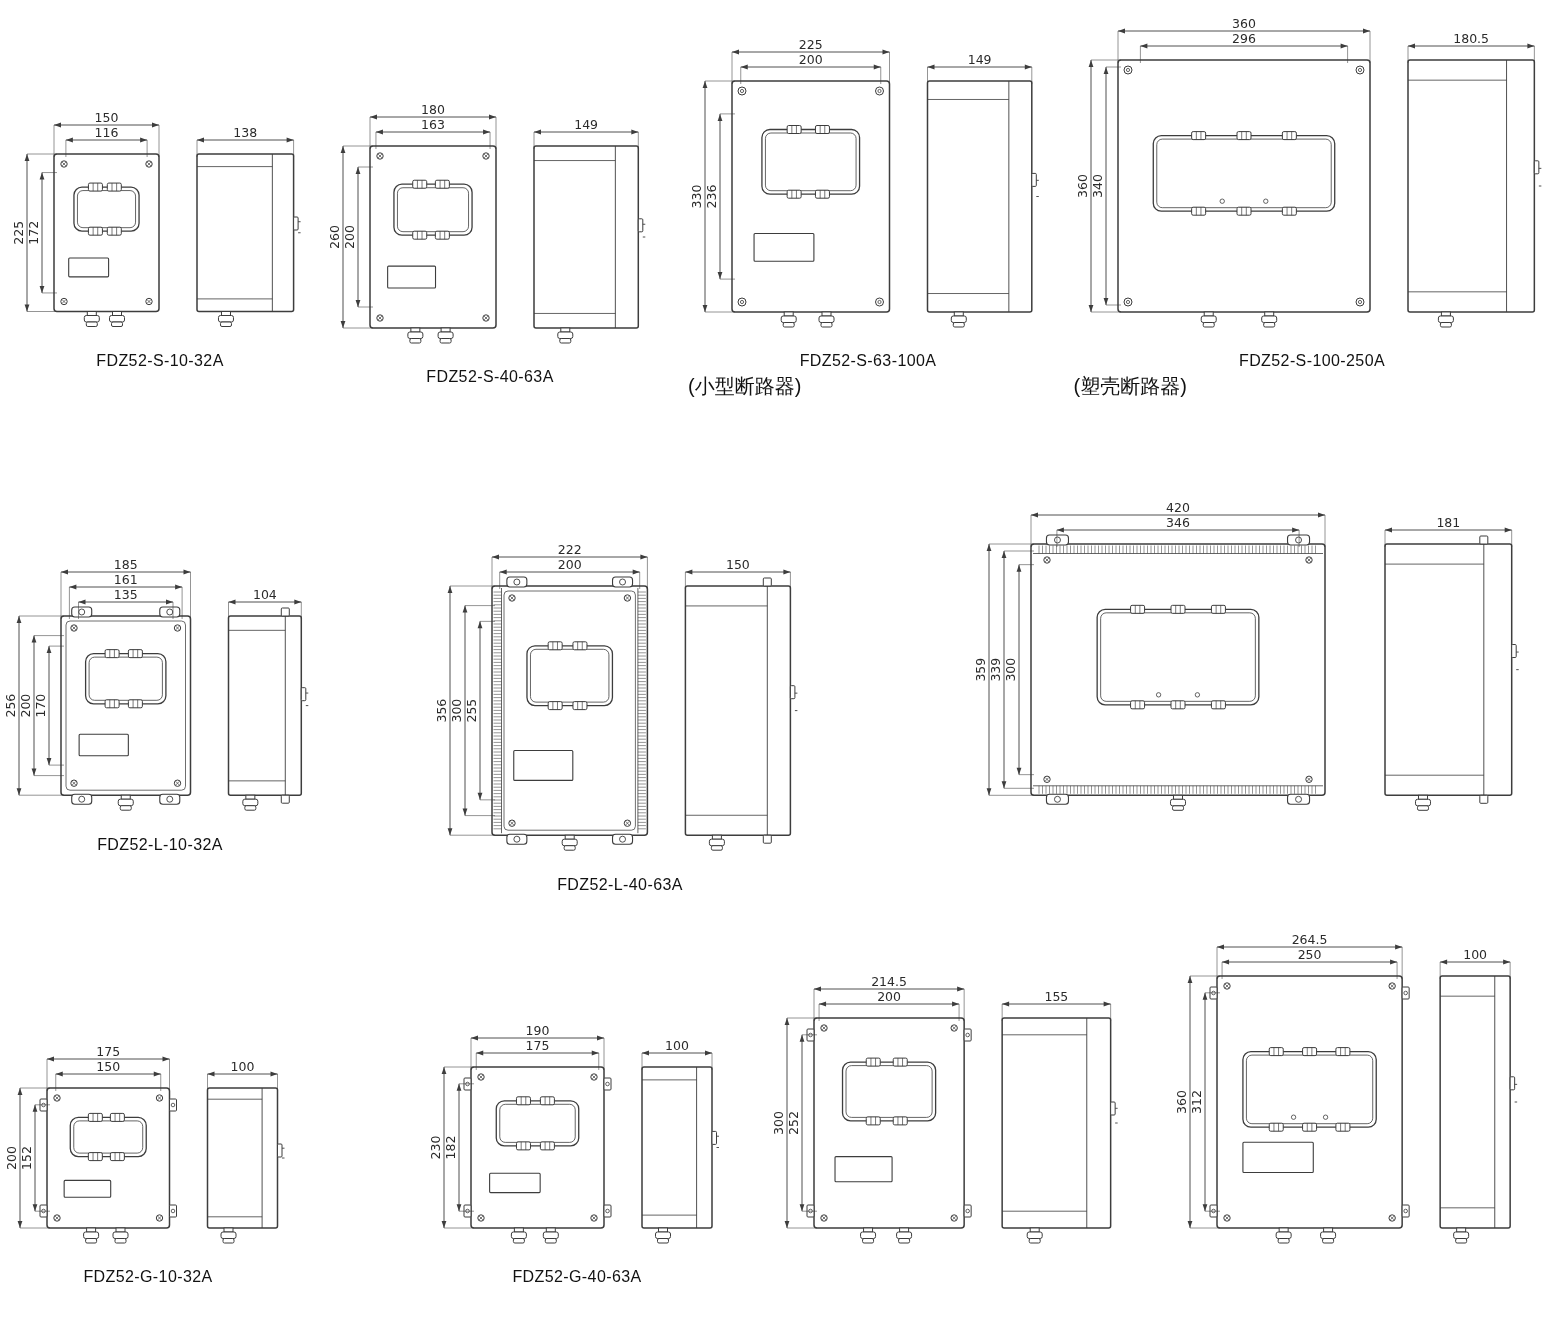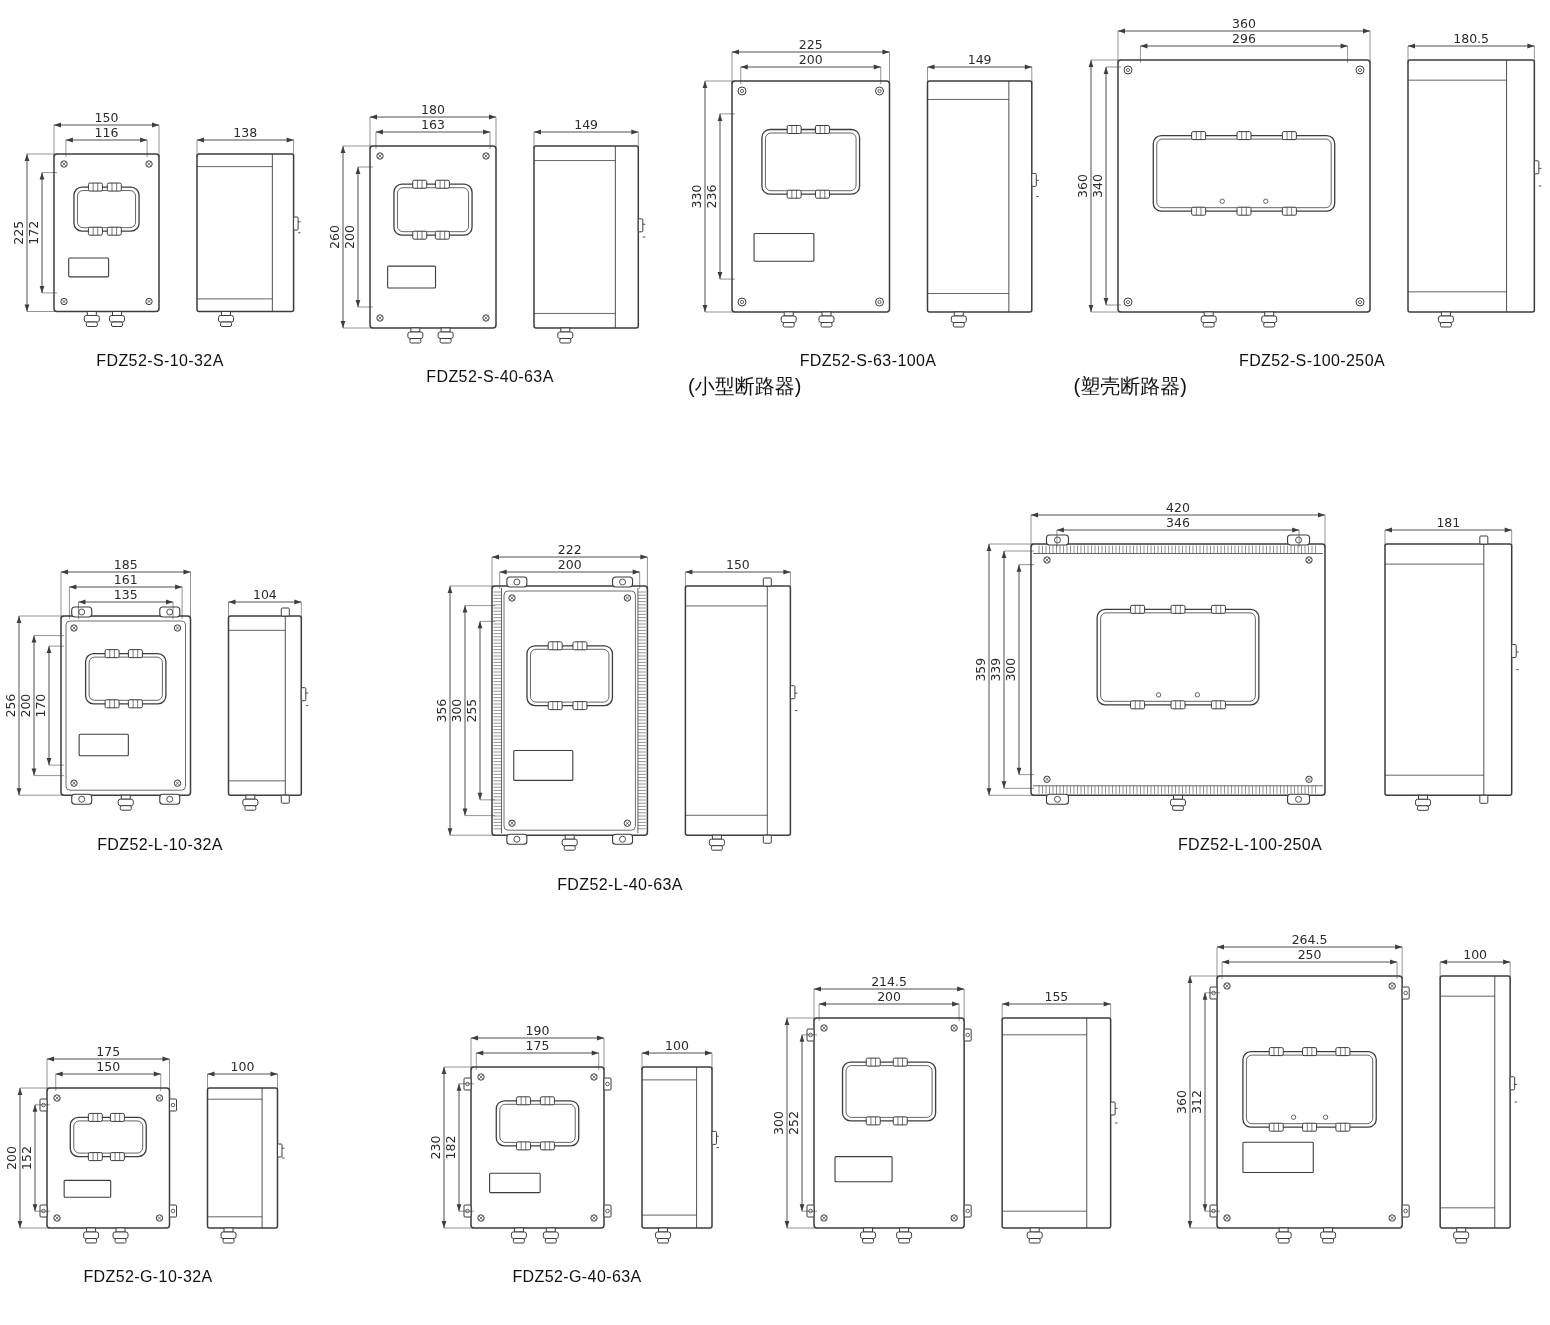--- a/index.html
+++ b/index.html
@@ -970,21 +970,20 @@
           <line x1="47" y1="276.65" x2="62" y2="276.65" stroke="#3d3d3d" stroke-width="0.55"></line>
           <text x="43" y="171.64999999999998" font-size="12.5" fill="#2b2b2b" text-anchor="middle" font-family="&quot;DejaVu Sans&quot;,sans-serif" transform="rotate(-90 43 171.64999999999998)">300</text>
           <line x1="413" y1="32" x2="539.7" y2="32" stroke="#3d3d3d" stroke-width="0.9"></line>
           <polygon points="413,32 420,29.6 420,34.4" fill="#3d3d3d"></polygon>
           <polygon points="539.7,32 532.7,29.6 532.7,34.4" fill="#3d3d3d"></polygon>
           <line x1="413" y1="32" x2="413" y2="49" stroke="#3d3d3d" stroke-width="0.55"></line>
           <line x1="539.7" y1="32" x2="539.7" y2="49" stroke="#3d3d3d" stroke-width="0.55"></line>
           <text x="476.35" y="28.5" font-size="12.5" fill="#2b2b2b" text-anchor="middle" font-family="&quot;DejaVu Sans&quot;,sans-serif">181</text>
         </g>
       </svg>
-      <div class="model-label">FDZ52-L-100-250A</div>
     </div>
     <div class="cell" style="left: 2.5px; top: 1042px; width: 291px;">
       <svg width="291" height="212" viewBox="0 0 291 212">
         <g>
           <rect x="44" y="46" width="122.49999999999999" height="140" rx="3" fill="#fff" stroke="#3d3d3d" stroke-width="1.5"></rect>
           <circle cx="54" cy="56" r="3.2" fill="none" stroke="#3d3d3d" stroke-width="1"></circle>
           <line x1="52.1" y1="54.1" x2="55.9" y2="57.9" stroke="#3d3d3d" stroke-width="0.7"></line>
           <line x1="52.1" y1="57.9" x2="55.9" y2="54.1" stroke="#3d3d3d" stroke-width="0.7"></line>
           <circle cx="156.5" cy="56" r="3.2" fill="none" stroke="#3d3d3d" stroke-width="1"></circle>
           <line x1="154.6" y1="54.1" x2="158.4" y2="57.9" stroke="#3d3d3d" stroke-width="0.7"></line>

